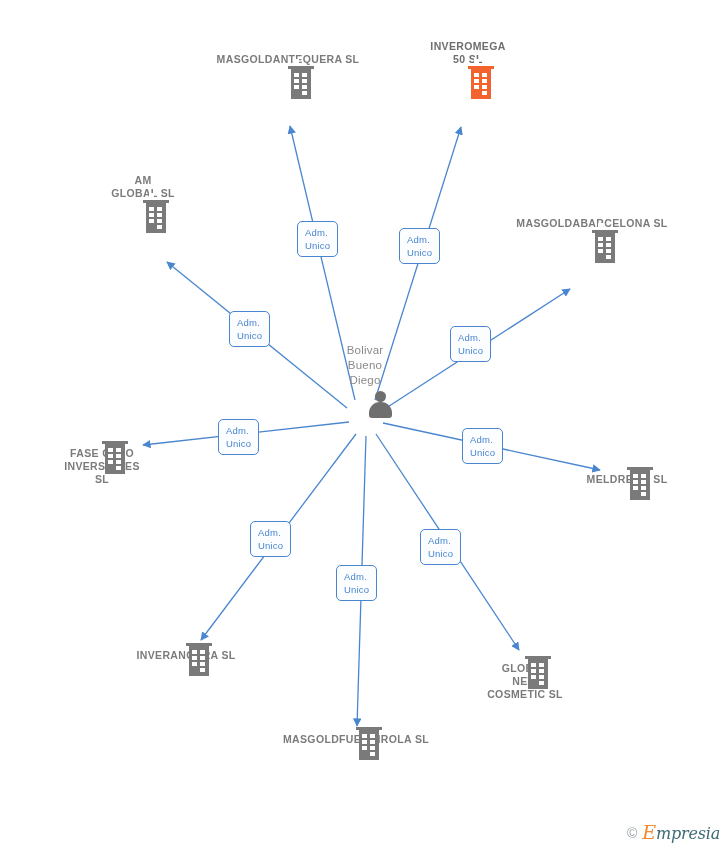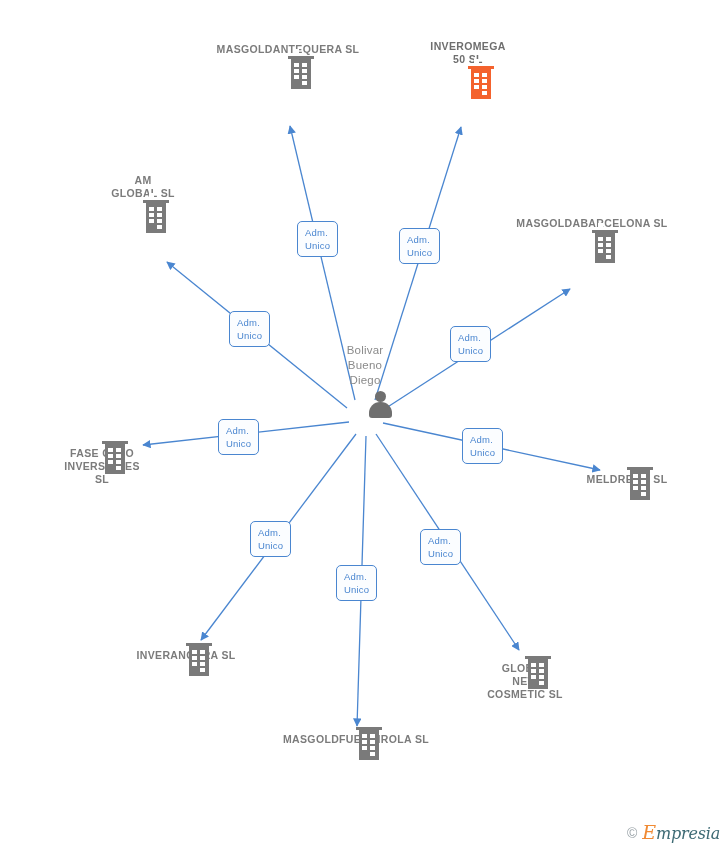--- a/index.html
+++ b/index.html
@@ -191,21 +191,21 @@
       </g>
   </svg>
 
   <div id="nodes-layer">
       <div class="node person label-above" style="left: 365px; top: 343px;">
         <div class="label">Bolivar
 Bueno
 Diego</div>
         <div class="glyph" style="width: 30px;"><span class="person-ico"><span class="head"></span><span class="torso"></span></span></div>
       </div>
-      <div class="node company label-above" style="left: 288px; top: 43px;">
+      <div class="node company label-above" style="left: 288px; top: 53px;">
         <div class="label">MASGOLDANTEQUERA SL</div>
         <div class="glyph" style="width: 26px;"><span class="bld"><span class="body"></span><span class="base"></span><span class="win" style="left: 6px; top: 4px;"></span><span class="win" style="left: 14px; top: 4px;"></span><span class="win" style="left: 6px; top: 10px;"></span><span class="win" style="left: 14px; top: 10px;"></span><span class="win" style="left: 6px; top: 16px;"></span><span class="win" style="left: 14px; top: 16px;"></span><span class="win" style="left: 14px; top: 22px;"></span><span class="door" style="left: 6px;"></span></span></div>
       </div>
       <div class="node company highlight label-above" style="left: 468px; top: 40px;">
         <div class="label">INVEROMEGA
 50  SL</div>
         <div class="glyph" style="width: 26px;"><span class="bld"><span class="body"></span><span class="base"></span><span class="win" style="left: 6px; top: 4px;"></span><span class="win" style="left: 14px; top: 4px;"></span><span class="win" style="left: 6px; top: 10px;"></span><span class="win" style="left: 14px; top: 10px;"></span><span class="win" style="left: 6px; top: 16px;"></span><span class="win" style="left: 14px; top: 16px;"></span><span class="win" style="left: 14px; top: 22px;"></span><span class="door" style="left: 6px;"></span></span></div>
       </div>
       <div class="node company label-above" style="left: 143px; top: 174px;">
         <div class="label">AM

